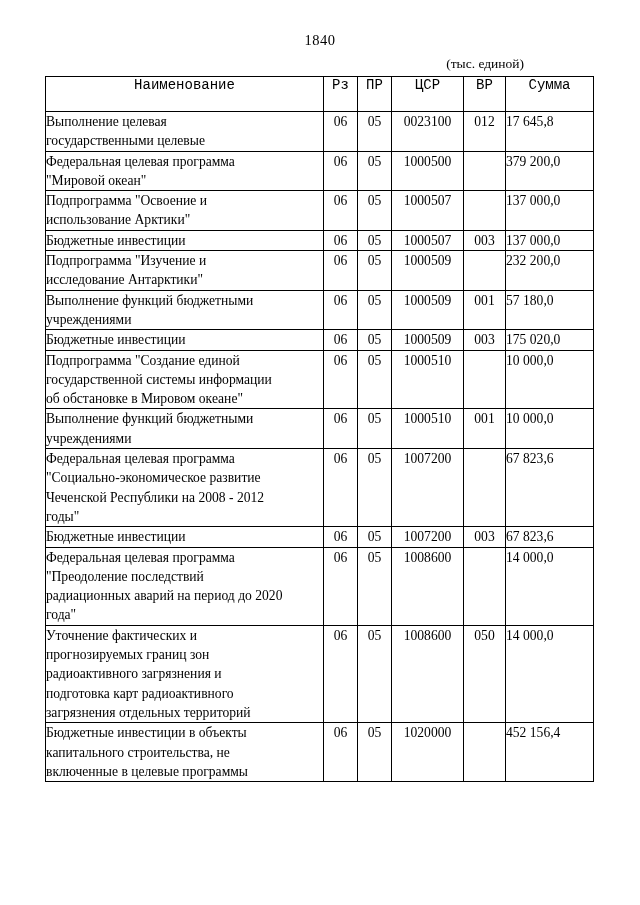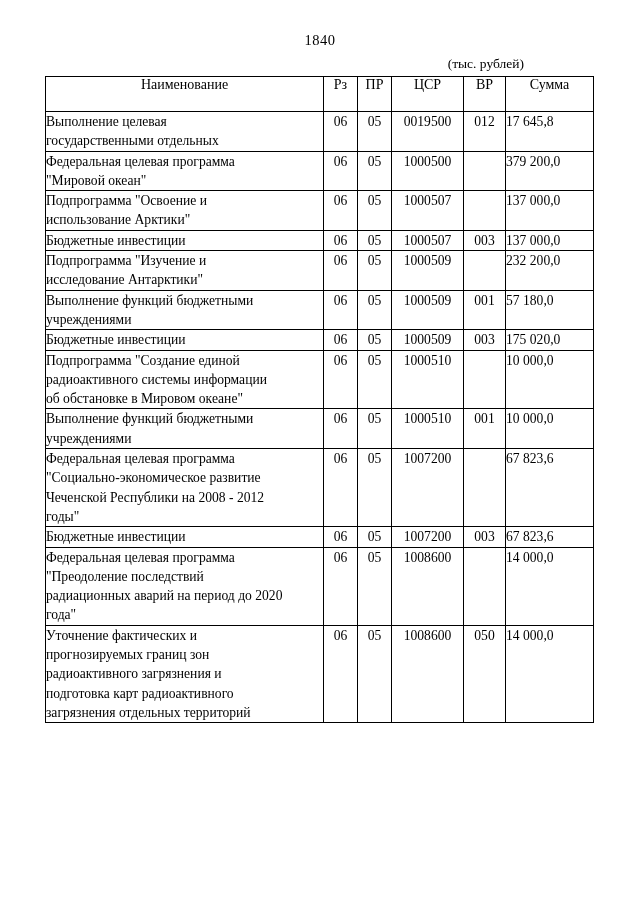--- a/index.html
+++ b/index.html
@@ -90,31 +90,31 @@
   }
   tbody tr td {
     border-left: 1px solid #000;
     border-right: 1px solid #000;
     border-top: 0;
     border-bottom: 0;
   }
   tbody tr:first-child td { border-top: 0; }
   tbody tr:last-child td { border-bottom: 1px solid #000; }
   table.main { border: 1px solid #000; }
-  thead th { border-bottom: 1px solid #000; }
+  thead th { border-bottom: 1px solid #000; font-family: Liberation Mono, monospace; }
   .nm-line { display: block; }
 </style>
 </head>
 <body>
 
 <div class="page">
 
   <div class="page-number">1840</div>
 
-  <div class="units-note">(тыс. рублей)</div>
+  <div class="units-note">(тыс. единой)</div>
 
   <table class="main">
     <colgroup>
       <col class="c-name">
       <col class="c-rz">
       <col class="c-pr">
       <col class="c-csr">
       <col class="c-vr">
       <col class="c-sum">
     </colgroup>
@@ -125,25 +125,25 @@
         <th>ПР</th>
         <th>ЦСР</th>
         <th>ВР</th>
         <th>Сумма</th>
       </tr>
     </thead>
     <tbody id="tbody">
         <tr>
           <td class="name lastline-left">
             <span class="nm-line">Выполнение                целевая</span>
-            <span class="nm-line">государственными отдельных</span>
-          </td>
-          <td class="code">06</td>
-          <td class="code">05</td>
-          <td class="code">0019500</td>
+            <span class="nm-line">государственными целевые</span>
+          </td>
+          <td class="code">06</td>
+          <td class="code">05</td>
+          <td class="code">0023100</td>
           <td class="code">012</td>
           <td class="sum">17 645,8</td>
         </tr>
         <tr>
           <td class="name lastline-left">
             <span class="nm-line">Федеральная          целевая          программа</span>
             <span class="nm-line">"Мировой океан"</span>
           </td>
           <td class="code">06</td>
           <td class="code">05</td>
@@ -200,21 +200,21 @@
           </td>
           <td class="code">06</td>
           <td class="code">05</td>
           <td class="code">1000509</td>
           <td class="code">003</td>
           <td class="sum">175 020,0</td>
         </tr>
         <tr>
           <td class="name lastline-left">
             <span class="nm-line">Подпрограмма          "Создание          единой</span>
-            <span class="nm-line">радиоактивного системы информации</span>
+            <span class="nm-line">государственной системы информации</span>
             <span class="nm-line">об обстановке в Мировом океане"</span>
           </td>
           <td class="code">06</td>
           <td class="code">05</td>
           <td class="code">1000510</td>
           <td class="code"></td>
           <td class="sum">10 000,0</td>
         </tr>
         <tr>
           <td class="name lastline-left">
@@ -270,16 +270,28 @@
             <span class="nm-line">радиоактивного          загрязнения          и</span>
             <span class="nm-line">подготовка        карт        радиоактивного</span>
             <span class="nm-line">загрязнения отдельных территорий</span>
           </td>
           <td class="code">06</td>
           <td class="code">05</td>
           <td class="code">1008600</td>
           <td class="code">050</td>
           <td class="sum">14 000,0</td>
         </tr>
+        <tr>
+          <td class="name lastline-left">
+            <span class="nm-line">Бюджетные    инвестиции    в    объекты</span>
+            <span class="nm-line">капитального            строительства,            не</span>
+            <span class="nm-line">включенные в целевые программы</span>
+          </td>
+          <td class="code">06</td>
+          <td class="code">05</td>
+          <td class="code">1020000</td>
+          <td class="code"></td>
+          <td class="sum">452 156,4</td>
+        </tr>
       </tbody>
   </table>
 
 </div>
 
 </body></html>

